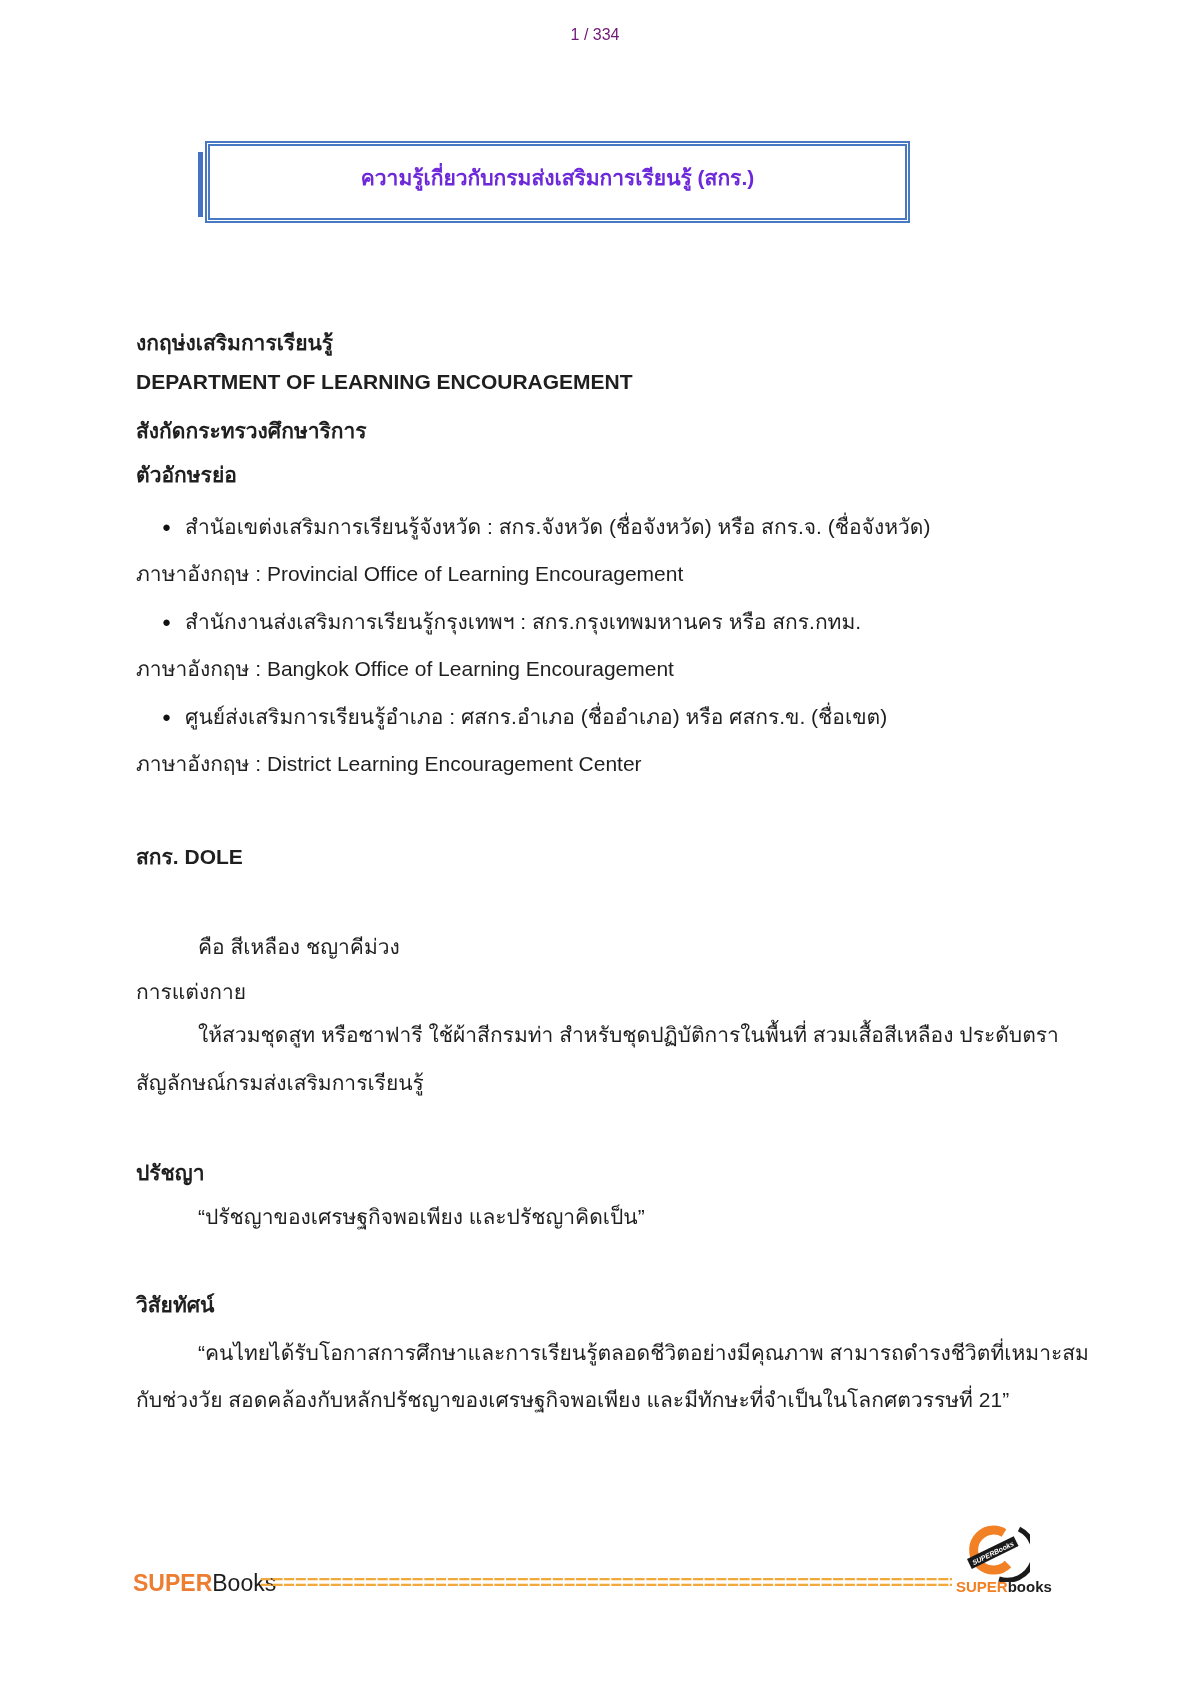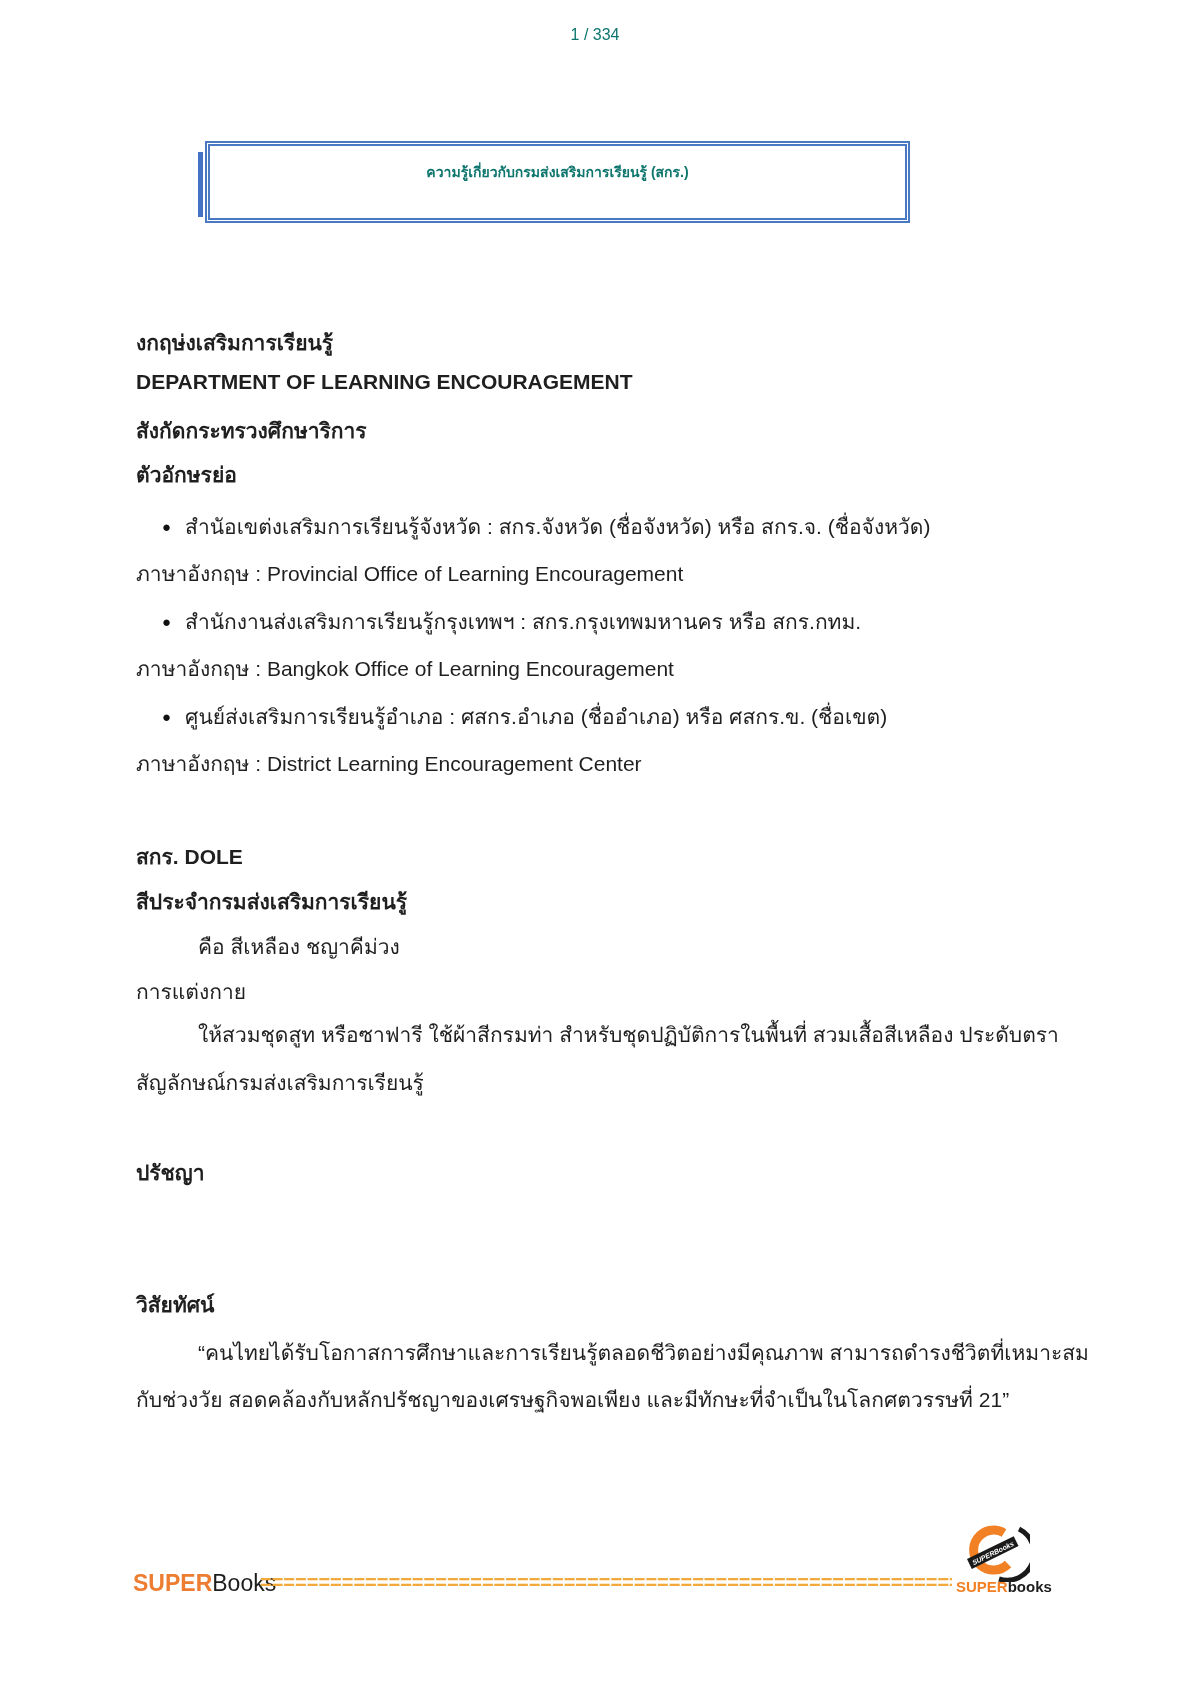--- a/index.html
+++ b/index.html
@@ -7,34 +7,34 @@
   .page {
     position:relative;
     width:1190px; height:1683px;
     background:#ffffff;
     font-family:"Liberation Sans","DejaVu Sans",sans-serif;
     color:#212121;
     overflow:hidden;
   }
   .page-number {
     position:absolute; top:26px; left:0; width:100%;
-    text-align:center; font-size:16px; color:#0f766e;
+    text-align:center; font-size:16px; color:#701a75;
   }
   .title-box {
     position:absolute; left:205px; top:141px; width:705px; height:82px;
     border:5px double #4a79c4;
     display:flex; justify-content:center; align-items:flex-start;
     padding-top:15px;
     background:#ffffff;
   }
   .title-accent {
     position:absolute; left:198px; top:152px; width:5px; height:65px;
     background:#4472c4;
   }
-  .title-text { font-size:14px; font-weight:bold; color:#0f766e; }
+  .title-text { font-size:21px; font-weight:bold; color:#6d28d9; }
 
   .line {
     position:absolute; left:136px; white-space:nowrap;
     font-size:21px; color:#1f1f1f;
   }
   .bold { font-weight:bold; }
   .indent { left:198px; }
   .bullet-row { left:162px; display:flex; align-items:baseline; }
   .bullet-marker { font-size:15px; margin-right:14px; position:relative; top:-2px; color:#111; }
 
@@ -86,27 +86,27 @@
   </div>
   <div class="line" style="top:652px">ภาษาอังกฤษ : Bangkok Office of Learning Encouragement</div>
 
   <div class="line bullet-row" style="top:700px">
     <span class="bullet-marker">●</span>
     <span>ศูนย์ส่งเสริมการเรียนรู้อำเภอ : ศสกร.อำเภอ (ชื่ออำเภอ) หรือ ศสกร.ข. (ชื่อเขต)</span>
   </div>
   <div class="line" style="top:747px">ภาษาอังกฤษ : District Learning Encouragement Center</div>
 
   <div class="line bold" style="top:840px">สกร. DOLE</div>
-  <div class="line bold" style="top:885px">สีประจำกรมส่งเสริมการเรียนรู้</div>
   <div class="line indent" style="top:930px">คือ สีเหลือง ชญาคีม่วง</div>
   <div class="line" style="top:975px">การแต่งกาย</div>
   <div class="line indent" style="top:1018px">ให้สวมชุดสูท หรือซาฟารี ใช้ผ้าสีกรมท่า สำหรับชุดปฏิบัติการในพื้นที่ สวมเสื้อสีเหลือง ประดับตรา</div>
   <div class="line" style="top:1066px">สัญลักษณ์กรมส่งเสริมการเรียนรู้</div>
 
   <div class="line bold" style="top:1156px">ปรัชญา</div>
+  <div class="line indent" style="top:1200px">“ปรัชญาของเศรษฐกิจพอเพียง และปรัชญาคิดเป็น”</div>
 
   <div class="line bold" style="top:1288px">วิสัยทัศน์</div>
   <div class="line indent" style="top:1336px">“คนไทยได้รับโอกาสการศึกษาและการเรียนรู้ตลอดชีวิตอย่างมีคุณภาพ สามารถดำรงชีวิตที่เหมาะสม</div>
   <div class="line" style="top:1383px">กับช่วงวัย สอดคล้องกับหลักปรัชญาของเศรษฐกิจพอเพียง และมีทักษะที่จำเป็นในโลกศตวรรษที่ 21”</div>
 
   <div class="footer-brand">
     <span class="super">SUPER</span><span class="books">Books</span>
   </div>
 
   <div class="footer-separator">============================================================</div>

